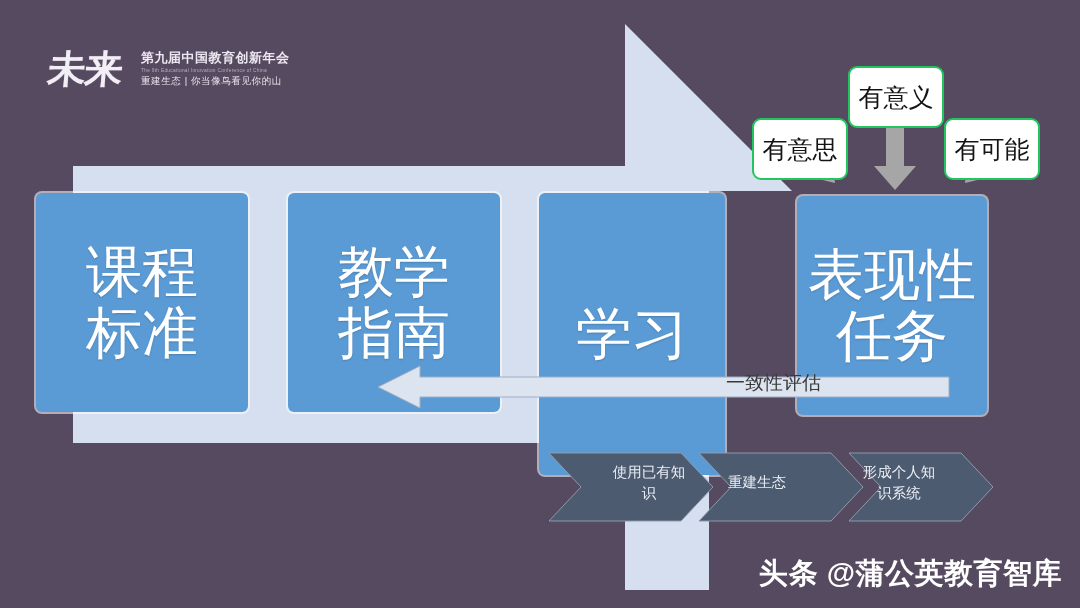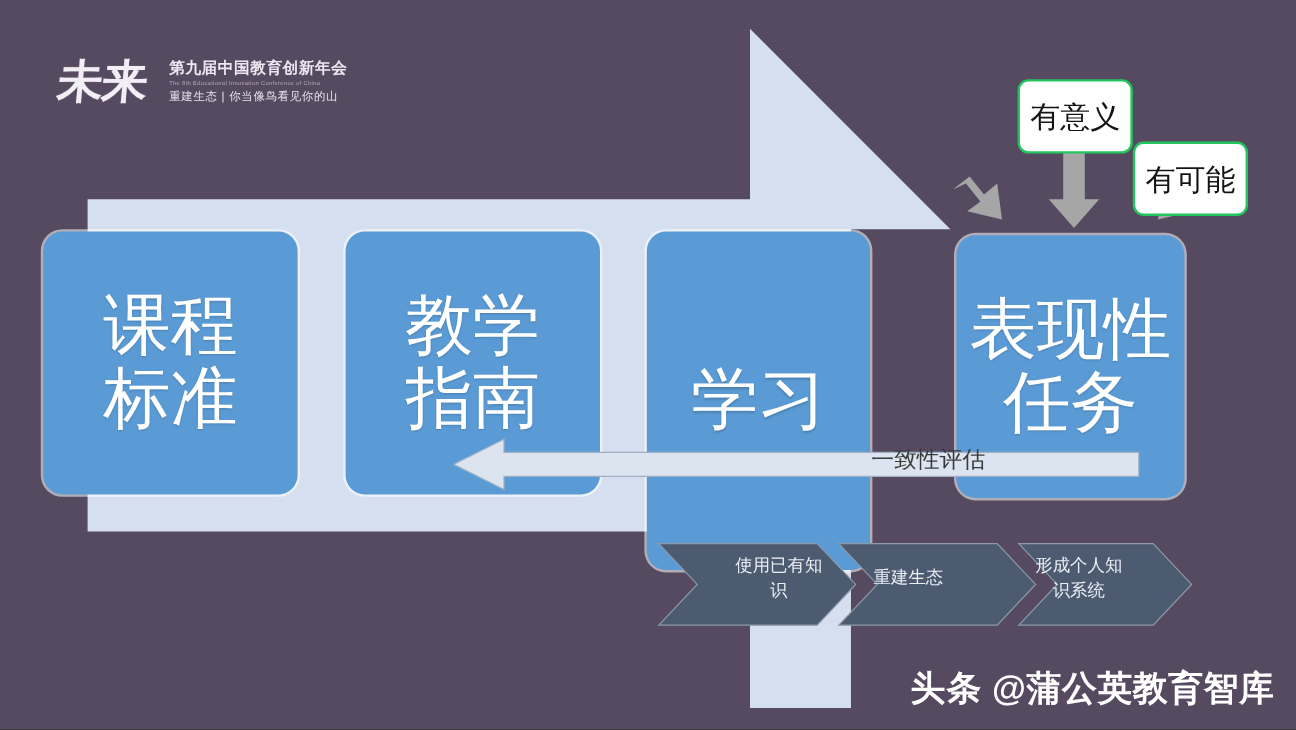--- a/index.html
+++ b/index.html
@@ -38,21 +38,21 @@
     white-space: nowrap;
   }
   #logo-divider {
     width: 1px;
     height: 42px;
     background: rgba(255,255,255,0.28);
     margin: 0 9px 0 10px;
   }
   #logo-text { line-height: 1.15; }
   .logo-l1 {
-    font-family: Liberation Mono, monospace;
+    font-family: Liberation Sans, sans-serif;
     font-size: 13px;
     font-weight: bold;
     color: #ece7f0;
     letter-spacing: 0.5px;
     white-space: nowrap;
   }
   .logo-l2 {
     font-size: 5px;
     color: #b7abbf;
     letter-spacing: 0.3px;
@@ -73,21 +73,21 @@
     position: absolute;
     left: 0; top: 0;
     width: 1080px; height: 608px;
     pointer-events: none;
   }
 
   
   .pbox {
     position: absolute;
     background: #5B9BD5;
-    border-radius: 16px;
+    border-radius: 6px;
     box-shadow: 0 0 0 2px rgba(255,255,255,0.55);
     display: flex;
     flex-direction: column;
     align-items: center;
     justify-content: center;
     color: #ffffff;
     font-family: "Liberation Serif", "DejaVu Serif", serif;
     line-height: 1.08;
     text-shadow: 0 1px 2px rgba(0,0,0,0.18);
   }
@@ -243,20 +243,23 @@
 
   <svg id="callout-arrows" viewBox="0 0 320 145" xmlns="http://www.w3.org/2000/svg">
 
     <path d="M 146,64 L 164,64 L 164,106 L 176,106 L 155,130 L 134,106 L 146,106 Z" fill="#A6A6A6"></path>
 
     <path d="M 56,106 L 70,95 L 82,110 L 93,101 L 97,131 L 68,124 L 79,116 L 67,101 Z" fill="#A6A6A6" transform="translate(-2,-8) rotate(0)"></path>
 
     <path d="M 264,106 L 250,95 L 238,110 L 227,101 L 223,131 L 252,124 L 241,116 L 253,101 Z" fill="#A6A6A6" transform="translate(2,-8)"></path>
   </svg>
 
+  <div class="callout" id="callout-left">
+    <span>有意思</span>
+  </div>
   <div class="callout" id="callout-center">
     <span>有意义</span>
   </div>
   <div class="callout" id="callout-right">
     <span>有可能</span>
   </div>
 
   <svg id="chevrons" viewBox="0 0 446 70" xmlns="http://www.w3.org/2000/svg">
     <g stroke="#8E99AA" stroke-width="1" fill="#4D5B70">
       <path d="M 1,1 L 133,1 L 165,35 L 133,69 L 1,69 L 33,35 Z"></path>

